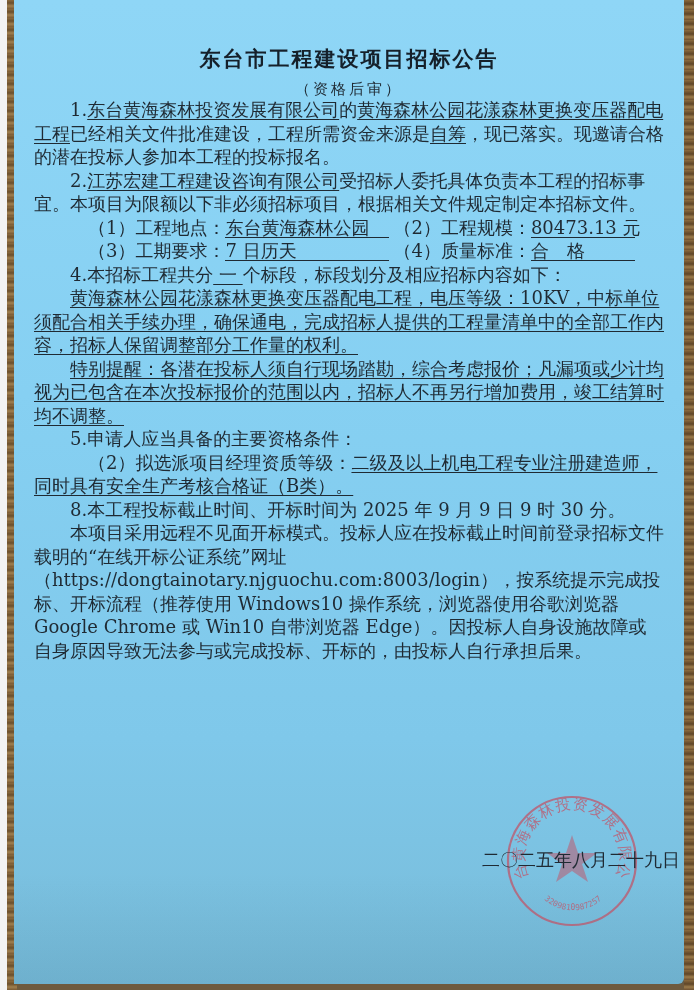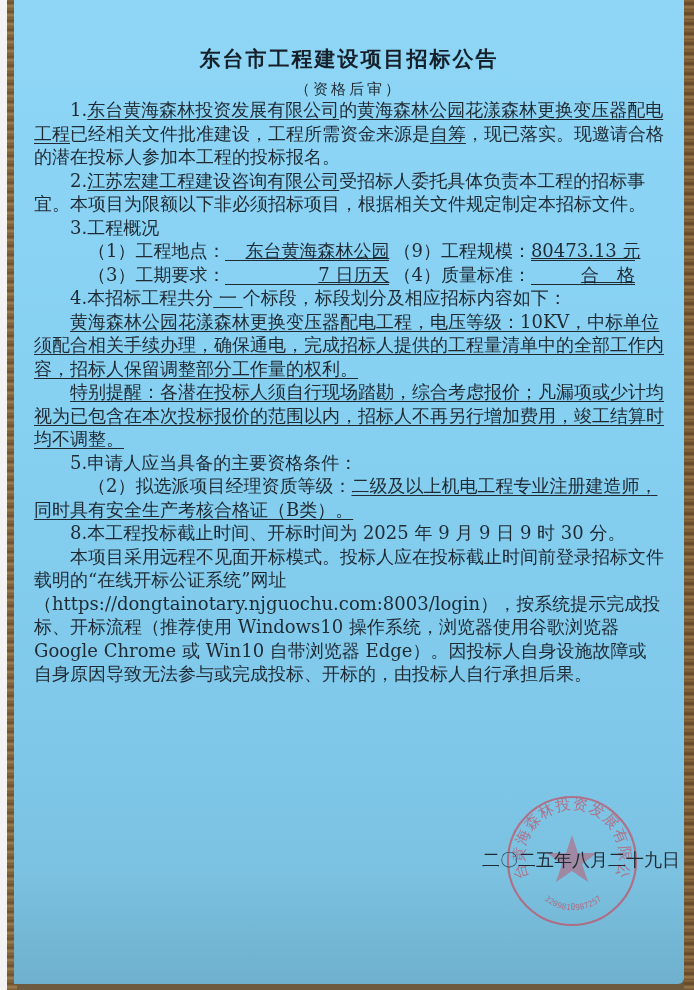--- a/index.html
+++ b/index.html
@@ -44,21 +44,21 @@
   .body {
     position: absolute; left: 20px; top: 98px; width: 630px;
     font-size: 18px; line-height: 23.5px; color: #1f2a33;
   }
   .p { margin: 0; text-indent: 2em; }
   .p.indent3 { text-indent: 3em; }
   .u { text-decoration: underline; text-underline-offset: 3px; }
   .row { margin: 0; padding-left: 3em; white-space: nowrap; }
   .field {
     display: inline-block; border-bottom: 1px solid #1f2a33;
-    text-align: right; line-height: 18px; margin-right: 4px; text-decoration: underline;
+    text-align: left; line-height: 18px; margin-right: 4px;
   }
   .f1 { width: 164px; }
   .f2 { width: 104px; }
   .f3 { width: 164px; }
   .f4 { width: 104px; }
   .signature {
     position: absolute; left: 468px; top: 848px; font-size: 18px;
     color: #1f2a33; z-index: 2;
   }
   .seal {
@@ -79,24 +79,23 @@
 
   <div class="body">
     <p class="p">
       <span>1.</span><span class="u">东台黄海森林投资发展有限公司</span><span>的</span><span class="u">黄海森林公园花漾森林更换变压器配电工程</span><span>已经相关文件批准建设，工程所需资金来源是</span><span class="u">自筹</span><span>，现已落实。现邀请合格的潜在投标人参加本工程的投标报名。</span>
     </p>
 
     <p class="p">
       <span>2.</span><span class="u">江苏宏建工程建设咨询有限公司</span><span>受招标人委托具体负责本工程的招标事宜。本项目为限额以下非必须招标项目，根据相关文件规定制定本招标文件。</span>
     </p>
 
-    <p class="p">3.工程概况</p>
 
     <p class="row">
-      <span>（1）工程地点：</span><span class="field f1">东台黄海森林公园</span><span>（9）工程规模：</span><span class="field f2">80473.13 元</span>
+      <span>（1）工程地点：</span><span class="field f1">东台黄海森林公园</span><span>（2）工程规模：</span><span class="field f2">80473.13 元</span>
     </p>
     <p class="row">
       <span>（3）工期要求：</span><span class="field f3">7 日历天</span><span>（4）质量标准：</span><span class="field f4">合　格</span>
     </p>
 
     <p class="p">
       <span>4.本招标工程共分</span><span class="u"> 一 </span><span>个标段，标段划分及相应招标内容如下：</span>
     </p>
     <p class="p"><span class="u">黄海森林公园花漾森林更换变压器配电工程，电压等级：10KV，中标单位须配合相关手续办理，确保通电，完成招标人提供的工程量清单中的全部工作内容，招标人保留调整部分工作量的权利。</span></p>
     <p class="p"><span class="u">特别提醒：各潜在投标人须自行现场踏勘，综合考虑报价；凡漏项或少计均视为已包含在本次投标报价的范围以内，招标人不再另行增加费用，竣工结算时均不调整。</span></p>

